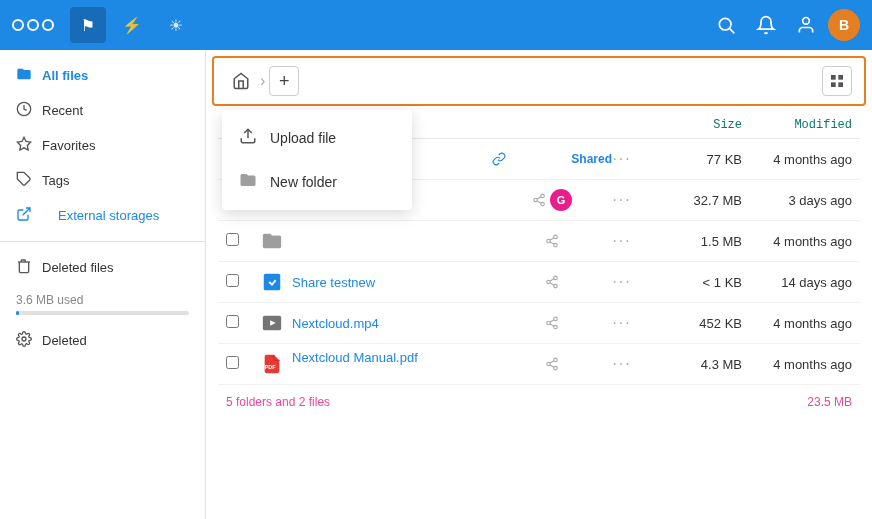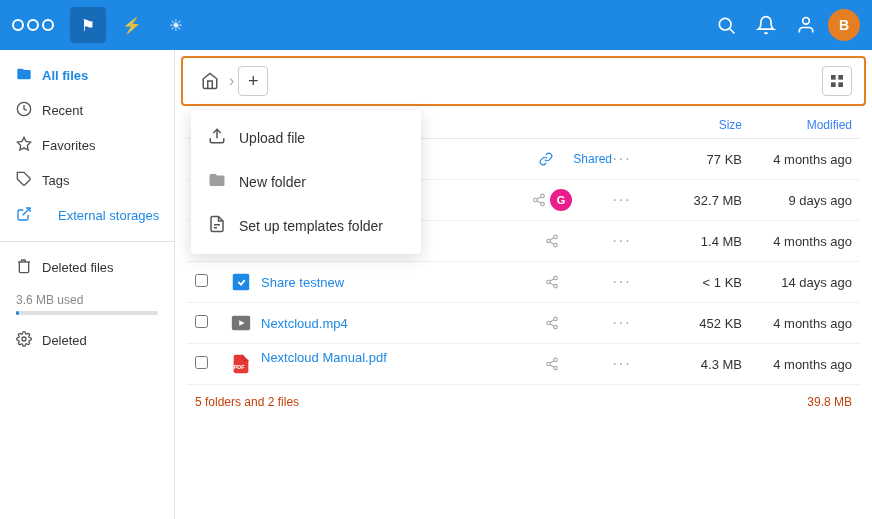--- a/index.html
+++ b/index.html
@@ -30,21 +30,21 @@
       width: 32px; height: 32px; border-radius: 50%; background: #e67e22;
       color: #fff; font-weight: bold; display: flex; align-items: center; justify-content: center;
       font-size: 14px; cursor: pointer;
     }
 
     
     .main-layout { display: flex; flex: 1; overflow: hidden; }
 
     
     .sidebar {
-      width: 175px; background: #fff; border-right: 1px solid #e0e0e0;
+      width: 206px; background: #fff; border-right: 1px solid #e0e0e0;
       padding: 8px 0; flex-shrink: 0; overflow-y: auto;
     }
     .sidebar-item {
       display: flex; align-items: center; gap: 10px;
       padding: 8px 16px; cursor: pointer; color: #333;
       font-size: 13px; white-space: nowrap;
     }
     .sidebar-item.active { font-weight: 600; color: #1e88e5; }
     .sidebar-item .si-icon { width: 16px; text-align: center; color: #555; font-size: 15px; }
     .sidebar-item.active .si-icon { color: #1e88e5; }
@@ -76,50 +76,50 @@
     .toolbar-right { margin-left: auto; }
     .grid-view-btn {
       width: 30px; height: 30px; border: 1px solid #ccc; border-radius: 4px;
       display: flex; align-items: center; justify-content: center; cursor: pointer; color: #555;
     }
 
     
     .dropdown-menu {
       position: absolute; top: 52px; left: 8px; background: #fff;
       box-shadow: 0 4px 16px rgba(0,0,0,0.15); border-radius: 4px; z-index: 200;
-      width: 230px; padding: 6px 0;
+      width: 190px; padding: 6px 0;
     }
     .dropdown-item {
       display: flex; align-items: center; gap: 12px;
       padding: 11px 16px; cursor: pointer; color: #333; font-size: 14px;
     }
     .dropdown-item .di-icon { width: 20px; text-align: center; color: #555; font-size: 16px; }
 
     
     .file-list { padding: 0 12px; }
     .file-list-header {
       display: flex; align-items: center; padding: 6px 8px;
-      border-bottom: 1px solid #e8e8e8; font-size: 12px; color: #3b82f6;
+      border-bottom: 1px solid #e8e8e8; font-size: 12px; color: #0f766e; font-family: Liberation Mono, monospace;
     }
     .col-check { width: 32px; flex-shrink: 0; }
     .col-name { flex: 1; }
     .col-share { width: 120px; text-align: center; }
     .col-actions { width: 50px; }
     .col-size { width: 80px; text-align: right; }
     .col-modified { width: 110px; text-align: right; }
 
     .file-row {
       display: flex; align-items: center; padding: 6px 8px;
       border-bottom: 1px solid #f0f0f0; font-size: 13px; color: #333;
     }
     .file-icon { width: 28px; height: 28px; display: flex; align-items: center; justify-content: center; margin-right: 6px; }
     .file-name-link { color: #1e88e5; cursor: pointer; text-decoration: none; }
     .share-avatar { width: 22px; height: 22px; border-radius: 50%; background: #e91e8c; color: #fff; font-size: 11px; display: flex; align-items: center; justify-content: center; font-weight: bold; }
     .more-btn { color: #aaa; cursor: pointer; font-size: 16px; letter-spacing: 1px; }
-    .file-list-footer { padding: 10px 8px; font-size: 12px; color: #c2410c; display: flex; justify-content: space-between; }
+    .file-list-footer { padding: 10px 8px; font-size: 12px; color: #ec4899; display: flex; justify-content: space-between; }
 
     
     .svg-icon { width: 20px; height: 20px; }
   </style>
 </head>
 <body>
 
 <div class="top-nav">
   <div class="top-nav-logo">
     <div class="logo-circles">
@@ -273,31 +273,20 @@
           </span>
           <span>Upload file</span>
         </div>
         <div class="dropdown-item">
           <span class="di-icon">
             <svg width="18" height="18" viewBox="0 0 24 24" fill="#9e9e9e">
                 <path d="M10 4H4c-1.1 0-2 .9-2 2v12c0 1.1.9 2 2 2h16c1.1 0 2-.9 2-2V8c0-1.1-.9-2-2-2h-8l-2-2z"></path>
               </svg>
           </span>
           <span>New folder</span>
-        </div>
-        <div class="dropdown-item">
-          <span class="di-icon">
-            <svg width="18" height="18" viewBox="0 0 24 24" fill="none" stroke="currentColor" stroke-width="2">
-                <path d="M14 2H6a2 2 0 0 0-2 2v16a2 2 0 0 0 2 2h12a2 2 0 0 0 2-2V8z"></path>
-                <polyline points="14 2 14 8 20 8"></polyline>
-                <line x1="8" y1="13" x2="16" y2="13"></line>
-                <line x1="8" y1="17" x2="12" y2="17"></line>
-              </svg>
-          </span>
-          <span>Set up templates folder</span>
         </div>
       </div>
     </div>
 
     <div class="file-list">
       <div class="file-list-header">
         <div class="col-check"></div>
         <div class="col-name"></div>
         <div class="col-share"></div>
         <div class="col-actions"></div>
@@ -309,21 +298,21 @@
         <div class="col-check">
           <input type="checkbox" style="">
         </div>
         <div class="col-name" style="display:flex;align-items:center;">
           <div class="file-icon">
             <svg width="22" height="22" viewBox="0 0 24 24" fill="#9e9e9e">
                 <path d="M10 4H4c-1.1 0-2 .9-2 2v12c0 1.1.9 2 2 2h16c1.1 0 2-.9 2-2V8c0-1.1-.9-2-2-2h-8l-2-2z"></path>
               </svg>
           </div>
         </div>
-        <div class="col-share" style="display:flex;align-items:center;justify-content:flex-end;gap:20px;">
+        <div class="col-share" style="display:flex;align-items:center;justify-content:space-between;gap:20px;font-weight:bold;">
           <svg width="14" height="14" viewBox="0 0 24 24" fill="none" stroke="#1e88e5" stroke-width="2">
               <path d="M10 13a5 5 0 0 0 7.54.54l3-3a5 5 0 0 0-7.07-7.07l-1.72 1.71"></path>
               <path d="M14 11a5 5 0 0 0-7.54-.54l-3 3a5 5 0 0 0 7.07 7.07l1.71-1.71"></path>
             </svg>
           <span style="color:#1e88e5;font-size:12px;">Shared</span>
         </div>
         <div class="col-actions">
           <span class="more-btn">···</span>
         </div>
         <div class="col-size">77 KB</div>
@@ -348,21 +337,21 @@
               <circle cx="18" cy="19" r="3"></circle>
               <line x1="8.59" y1="13.51" x2="15.42" y2="17.49"></line>
               <line x1="15.41" y1="6.51" x2="8.59" y2="10.49"></line>
             </svg>
           <div class="share-avatar">G</div>
         </div>
         <div class="col-actions">
           <span class="more-btn">···</span>
         </div>
         <div class="col-size">32.7 MB</div>
-        <div class="col-modified">9 days ago</div>
+        <div class="col-modified">3 days ago</div>
       </div>
 
       <div class="file-row">
         <div class="col-check">
           <input type="checkbox" style="">
         </div>
         <div class="col-name" style="display:flex;align-items:center;">
           <div class="file-icon">
             <svg width="22" height="22" viewBox="0 0 24 24" fill="#9e9e9e">
                 <path d="M10 4H4c-1.1 0-2 .9-2 2v12c0 1.1.9 2 2 2h16c1.1 0 2-.9 2-2V8c0-1.1-.9-2-2-2h-8l-2-2z"></path>
@@ -374,21 +363,21 @@
               <circle cx="18" cy="5" r="3"></circle>
               <circle cx="6" cy="12" r="3"></circle>
               <circle cx="18" cy="19" r="3"></circle>
               <line x1="8.59" y1="13.51" x2="15.42" y2="17.49"></line>
               <line x1="15.41" y1="6.51" x2="8.59" y2="10.49"></line>
             </svg>
         </div>
         <div class="col-actions">
           <span class="more-btn">···</span>
         </div>
-        <div class="col-size">1.4 MB</div>
+        <div class="col-size">1.5 MB</div>
         <div class="col-modified">4 months ago</div>
       </div>
 
       <div class="file-row">
         <div class="col-check">
           <input type="checkbox" style="">
         </div>
         <div class="col-name" style="display:flex;align-items:center;">
           <div class="file-icon">
             <svg width="22" height="22" viewBox="0 0 24 24" fill="#1e88e5">
@@ -468,17 +457,17 @@
         </div>
         <div class="col-actions">
           <span class="more-btn">···</span>
         </div>
         <div class="col-size">4.3 MB</div>
         <div class="col-modified">4 months ago</div>
       </div>
 
       <div class="file-list-footer">
         <span>5 folders and 2 files</span>
-        <span>39.8 MB</span>
+        <span>23.5 MB</span>
       </div>
     </div>
   </div>
 </div>
 
 </body></html>

